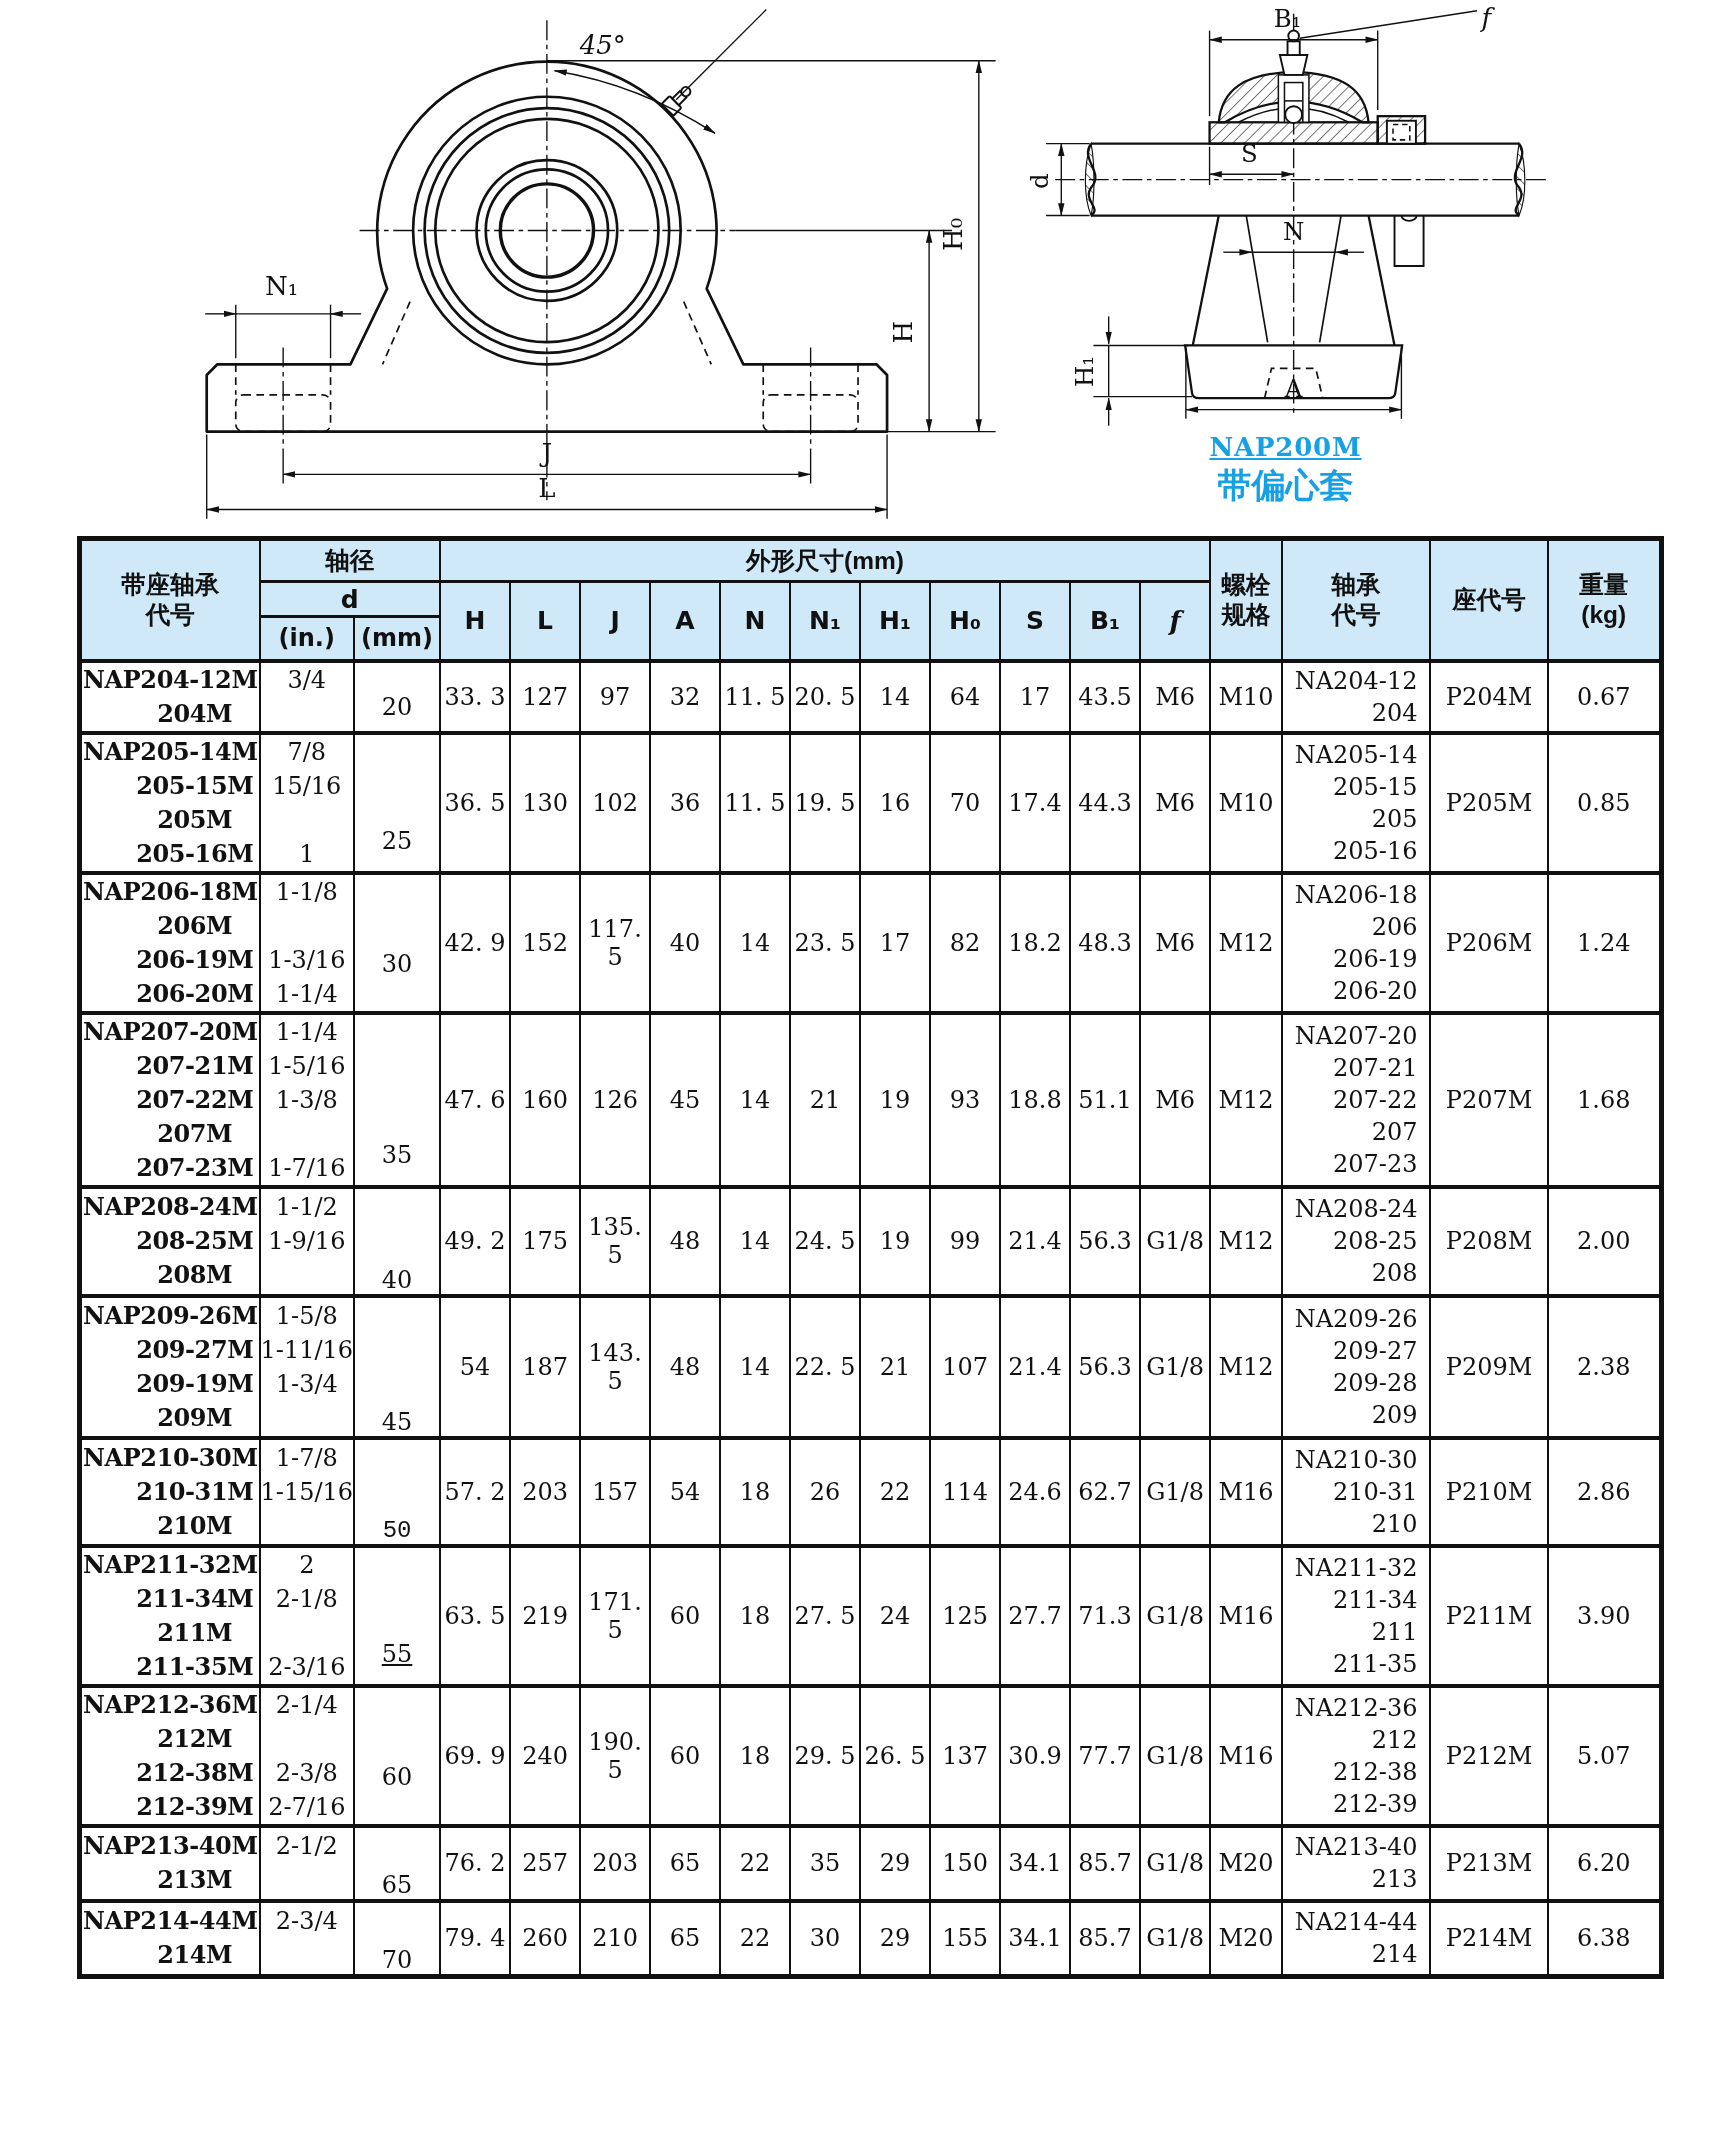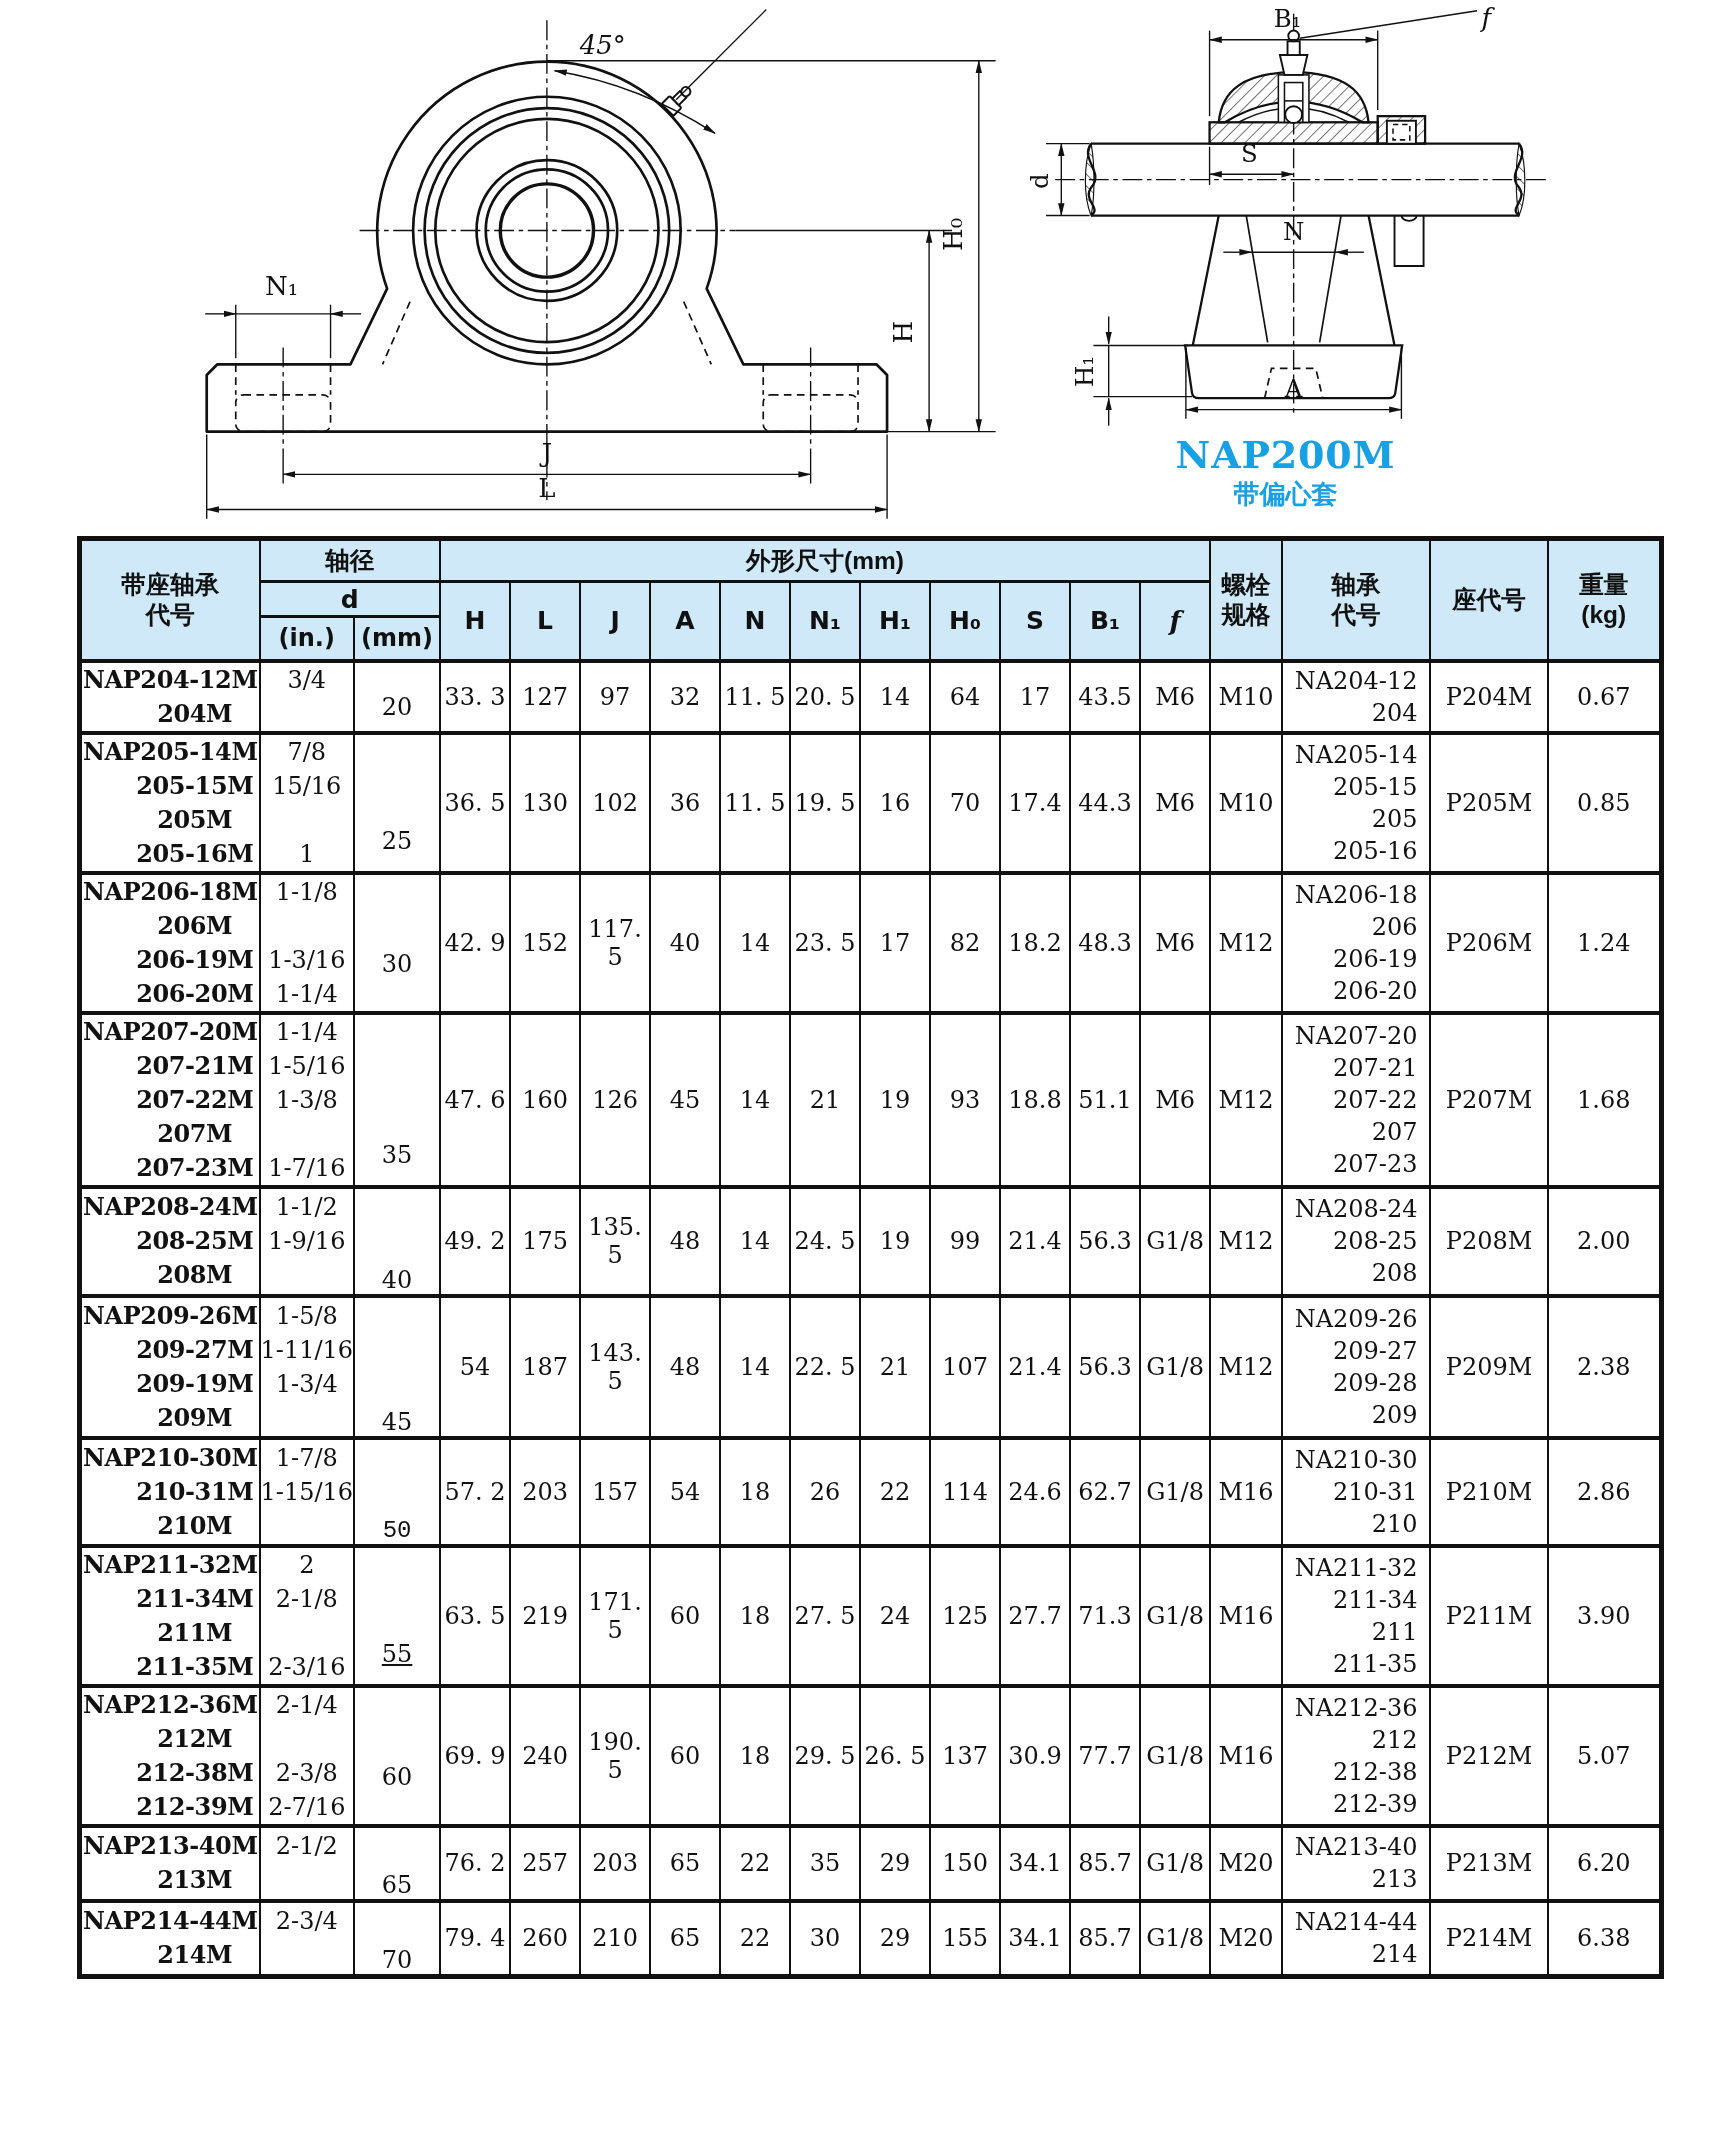--- a/index.html
+++ b/index.html
@@ -10,22 +10,22 @@
   svg{position:absolute;}
   #front-svg{left:107px;top:4.6px;}
   #side-svg{left:1018px;top:0;}
 
   .dimtext{font-family:"DejaVu Serif","DejaVu Sans",serif;font-size:34px;fill:#111;}
   .dimtext.small{font-size:32px;}
   .ital{font-style:italic;}
 
   .caption{position:absolute;left:1033px;top:433px;width:505px;text-align:center;
            color:#18a0e4;font-weight:bold;line-height:1.15;}
-  .caption .model{font-family:"DejaVu Serif",serif;font-size:38px;letter-spacing:0.8px;display:block;}
-  .caption .desc{font-family:"DejaVu Sans","Liberation Sans",sans-serif;font-size:26px;display:block;margin-top:3.1px;}
+  .caption .model{font-family:"DejaVu Serif",serif;font-size:26px;letter-spacing:0.8px;display:block;text-decoration:underline;}
+  .caption .desc{font-family:"DejaVu Sans","Liberation Sans",sans-serif;font-size:34px;display:block;margin-top:3.1px;}
 
   table.spec{position:absolute;left:77px;top:536px;border-collapse:collapse;table-layout:fixed;
              border:5.4px solid #111;background:#fff;}
   .spec th,.spec td{border:2.3px solid #111;padding:0;}
   .spec thead th{background:#cfe9f8;font-weight:bold;vertical-align:middle;text-align:center;}
   .th-cn{font-size:24.5px;line-height:1.22;white-space:pre-line;font-family:"Liberation Sans",sans-serif;}
   .th-dim{font-size:25px;font-family:"DejaVu Sans","Liberation Sans",sans-serif;}
   .th-f{font-family:"DejaVu Serif",serif;font-style:italic;font-size:26px;}
   .th-sub{font-size:24px;}
   .h-thick{border-bottom-width:3.8px !important;}

